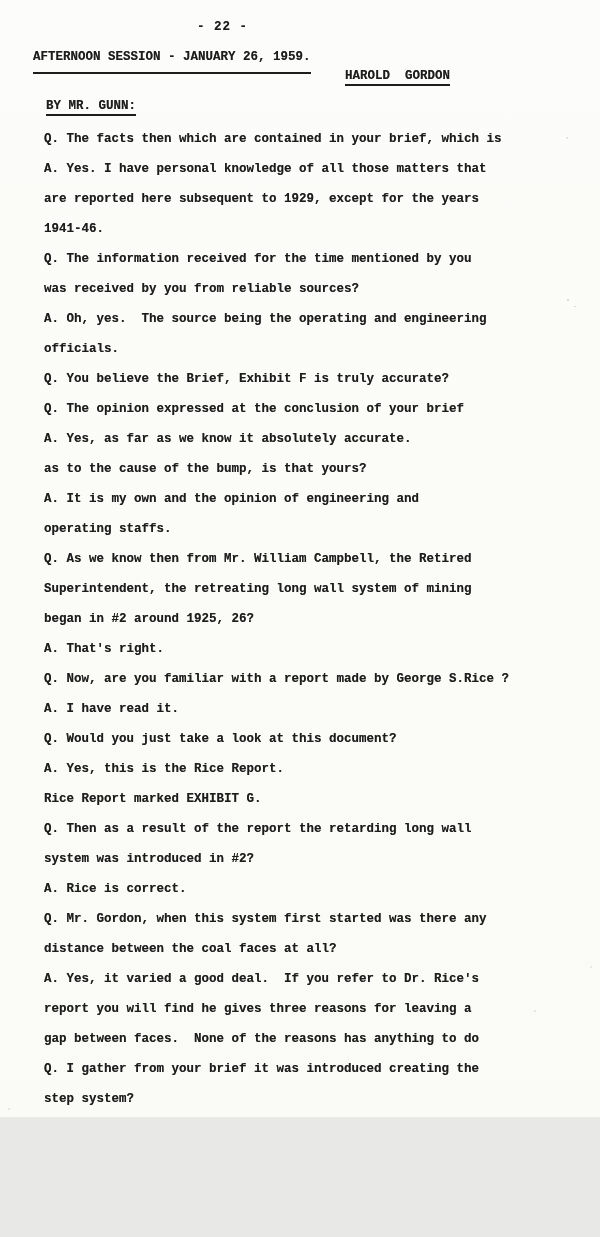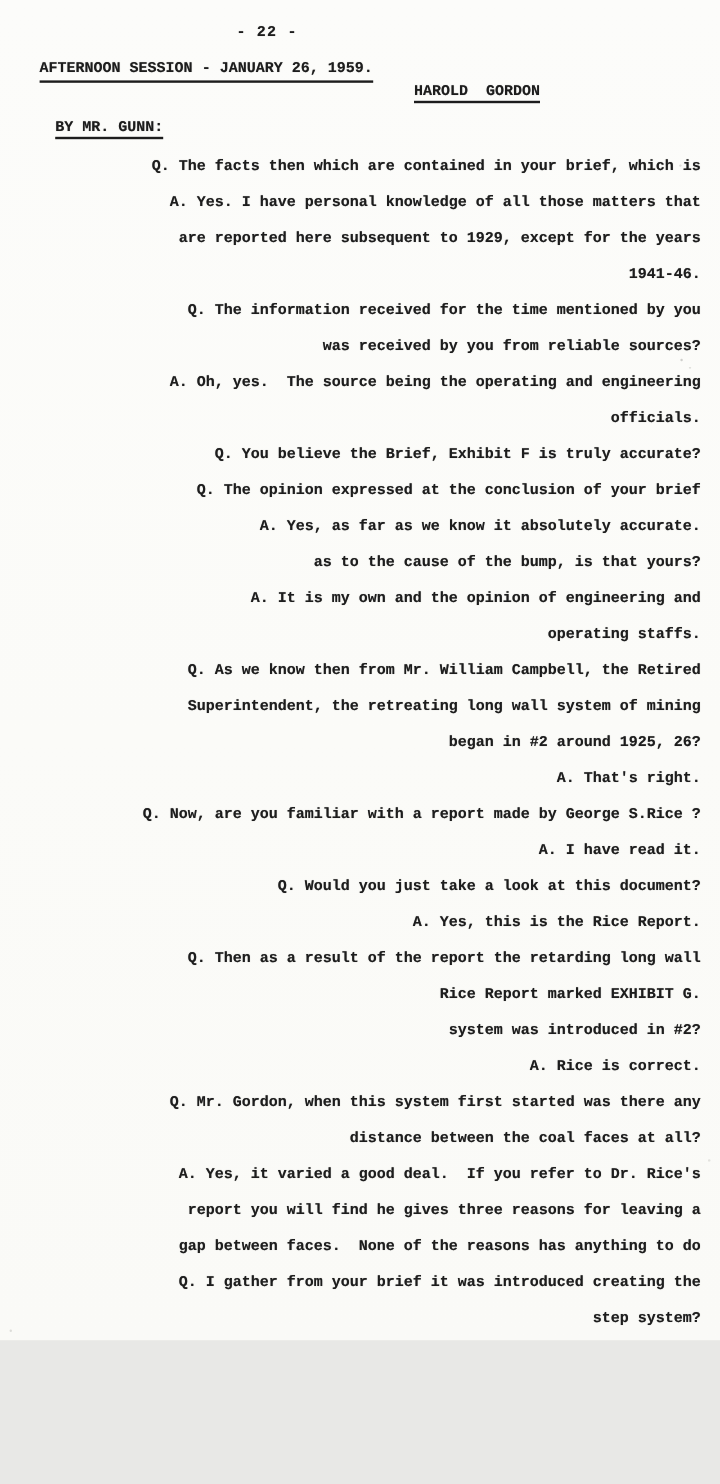--- a/index.html
+++ b/index.html
@@ -28,21 +28,21 @@
     letter-spacing: 1px;
   }
   .session-heading {
     position: absolute;
     top: 50px;
     left: 33px;
     font-size: 12.5px;
     white-space: pre;
     display: inline-block;
     border-bottom: 2px solid #1d1d1d;
-    padding-bottom: 3px;
+    padding-bottom: 8px;
   }
   .witness-name {
     position: absolute;
     top: 69px;
     left: 345px;
     font-size: 12.5px;
     white-space: pre;
     display: inline-block;
     border-bottom: 2px solid #1d1d1d;
     padding-bottom: 1px;
@@ -61,21 +61,20 @@
     position: absolute;
     top: 130px;
     left: 44px;
     width: 540px;
   }
   .tline {
     height: 30px;
     line-height: 18px;
     font-size: 12.5px;
     white-space: pre;
-    text-align: right;
   }
   .speck {
     position: absolute;
     background: #9a9a94;
     border-radius: 50%;
     opacity: 0.45;
   }
   .s1 { top: 299px; left: 567px; width: 2px; height: 2px; }
   .s2 { top: 306px; left: 574px; width: 2px; height: 1px; }
   .s3 { top: 137px; left: 566px; width: 2px; height: 2px; opacity: 0.3; }
@@ -107,22 +106,22 @@
       <div class="tline">A. It is my own and the opinion of engineering and</div>
       <div class="tline">operating staffs.</div>
       <div class="tline">Q. As we know then from Mr. William Campbell, the Retired</div>
       <div class="tline">Superintendent, the retreating long wall system of mining</div>
       <div class="tline">began in #2 around 1925, 26?</div>
       <div class="tline">A. That's right.</div>
       <div class="tline">Q. Now, are you familiar with a report made by George S.Rice ?</div>
       <div class="tline">A. I have read it.</div>
       <div class="tline">Q. Would you just take a look at this document?</div>
       <div class="tline">A. Yes, this is the Rice Report.</div>
+      <div class="tline">Rice Report marked EXHIBIT G.</div>
       <div class="tline">Q. Then as a result of the report the retarding long wall</div>
-      <div class="tline">Rice Report marked EXHIBIT G.</div>
       <div class="tline">system was introduced in #2?</div>
       <div class="tline">A. Rice is correct.</div>
       <div class="tline">Q. Mr. Gordon, when this system first started was there any</div>
       <div class="tline">distance between the coal faces at all?</div>
       <div class="tline">A. Yes, it varied a good deal.  If you refer to Dr. Rice's</div>
       <div class="tline">report you will find he gives three reasons for leaving a</div>
       <div class="tline">gap between faces.  None of the reasons has anything to do</div>
       <div class="tline">Q. I gather from your brief it was introduced creating the</div>
       <div class="tline">step system?</div>
       <div class="tline">A. That's correct.</div>

